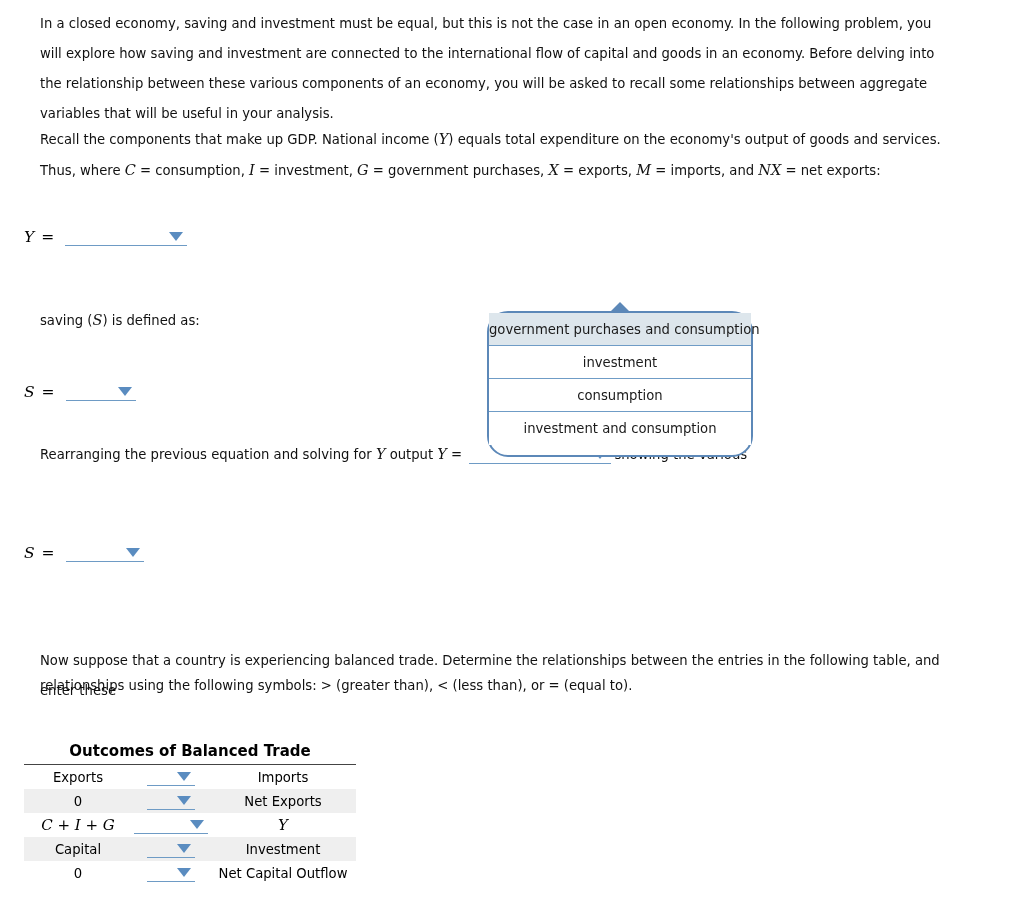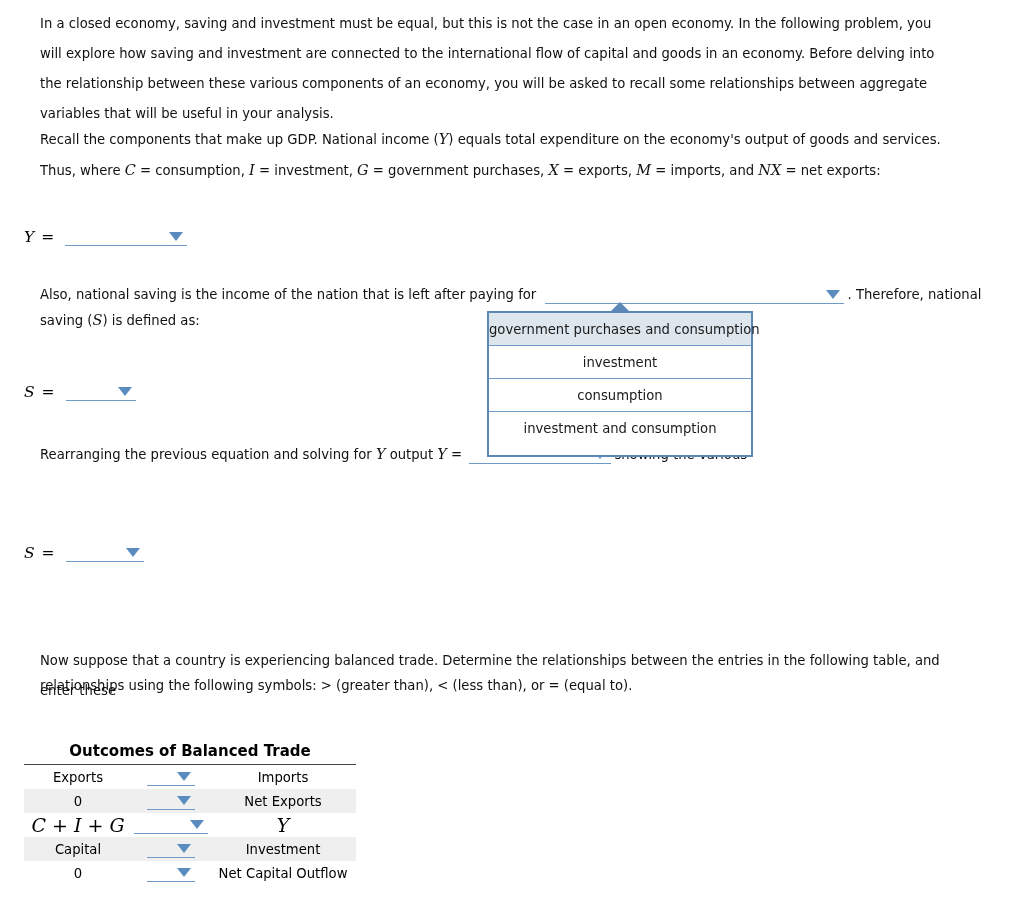--- a/index.html
+++ b/index.html
@@ -129,66 +129,60 @@
     vertical-align: middle;
     padding: 0;
   }
   table.outcomes tr.shade td { background: #efefef; }
   td.c-left   { width: 108px; }
   td.c-mid    { width: 78px; }
   td.c-right  { width: 146px; }
   .cellmath {
     font-family: "DejaVu Serif", "Liberation Serif", serif;
     font-style: italic;
-    font-size: 19px;
+    font-size: 15px;
   }
 </style>
 </head>
 <body>
 
 <div class="page">
 
   <div class="para" style="top:9px;">In a closed economy, saving and investment must be equal, but this is not the case in an open economy. In the following problem, you will explore how saving and investment are connected to the international flow of capital and goods in an economy. Before delving into the relationship between these various components of an economy, you will be asked to recall some relationships between aggregate variables that will be useful in your analysis.</div>
 
   <div class="para" style="top:124px;">
     <span>Recall the components that make up GDP. National income (</span><span class="math">Y</span><span>) equals total expenditure on the economy's output of goods and services. Thus, where </span><span class="math">C</span><span> = consumption, </span><span class="math">I</span><span> = investment, </span><span class="math">G</span><span> = government purchases, </span><span class="math">X</span><span> = exports, </span><span class="math">M</span><span> = imports, and </span><span class="math">NX</span><span> = net exports:</span>
   </div>
 
   <div class="eqrow" style="left:24px; top:228px;">
     <span class="eqlabel">Y  =</span>
     <span class="ddl" style="width:122px;">
       <span class="tri"></span>
     </span>
   </div>
 
-  <div class="para" style="top:280px; width:960px;">
-    <span>Also, national saving is the income of the nation that is left after paying for</span>
-    <span class="ddl" style="width:299px; margin:0 4px;">
-      <span class="tri"></span>
-    </span><span>. Therefore, national</span>
-  </div>
   <div class="para" style="top:305px;">
     <span>saving (</span><span class="math">S</span><span>) is defined as:</span>
   </div>
 
   <div class="eqrow" style="left:24px; top:383px;">
     <span class="eqlabel">S  =</span>
     <span class="ddl" style="width:70px;">
       <span class="tri"></span>
     </span>
   </div>
 
   <div class="para" style="top:439px; width:960px;">
     <span>Rearranging the previous equation and solving for </span><span class="math">Y</span><span> output </span><span class="math">Y</span><span> =</span>
     <span class="ddl" style="width:142px; margin:0 3px;">
       <span class="tri"></span>
     </span><span>showing the various</span>
   </div>
 
-  <div class="dd-panel" style="left:487px; top:311px; width:266px; height:146px;">
+  <div class="dd-panel" style="left:487px; top:311px; width:266px; height:146px;border-radius:21px;">
     <div class="dd-caret"></div>
     <div class="dd-item sel">government purchases and consumption</div>
     <div class="dd-item">investment</div>
     <div class="dd-item">consumption</div>
     <div class="dd-item">investment and consumption</div>
   </div>
 
   <div class="eqrow" style="left:24px; top:544px;">
     <span class="eqlabel">S  =</span>
     <span class="ddl" style="width:78px;">

